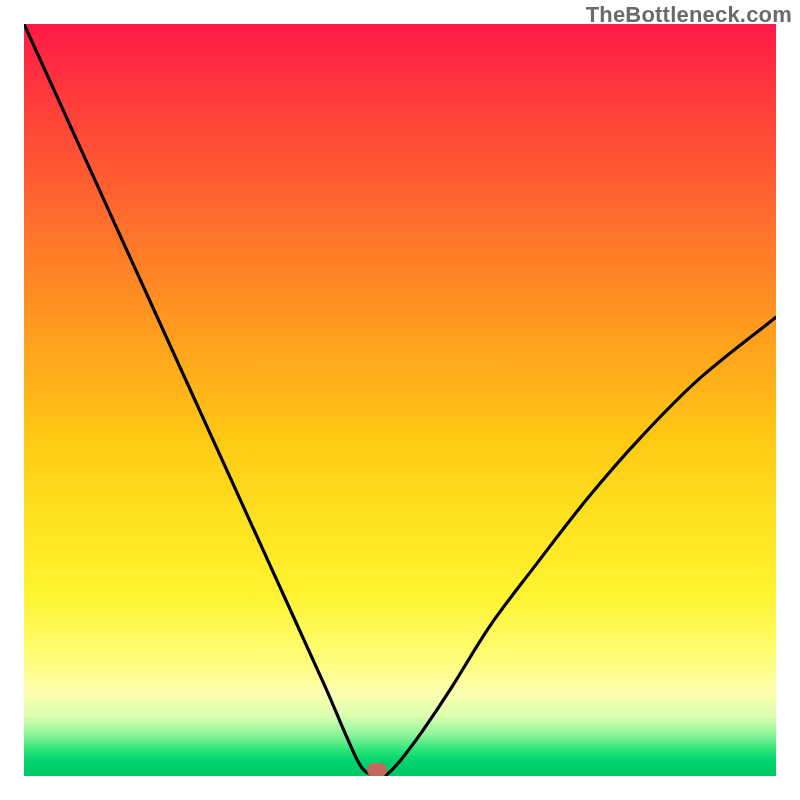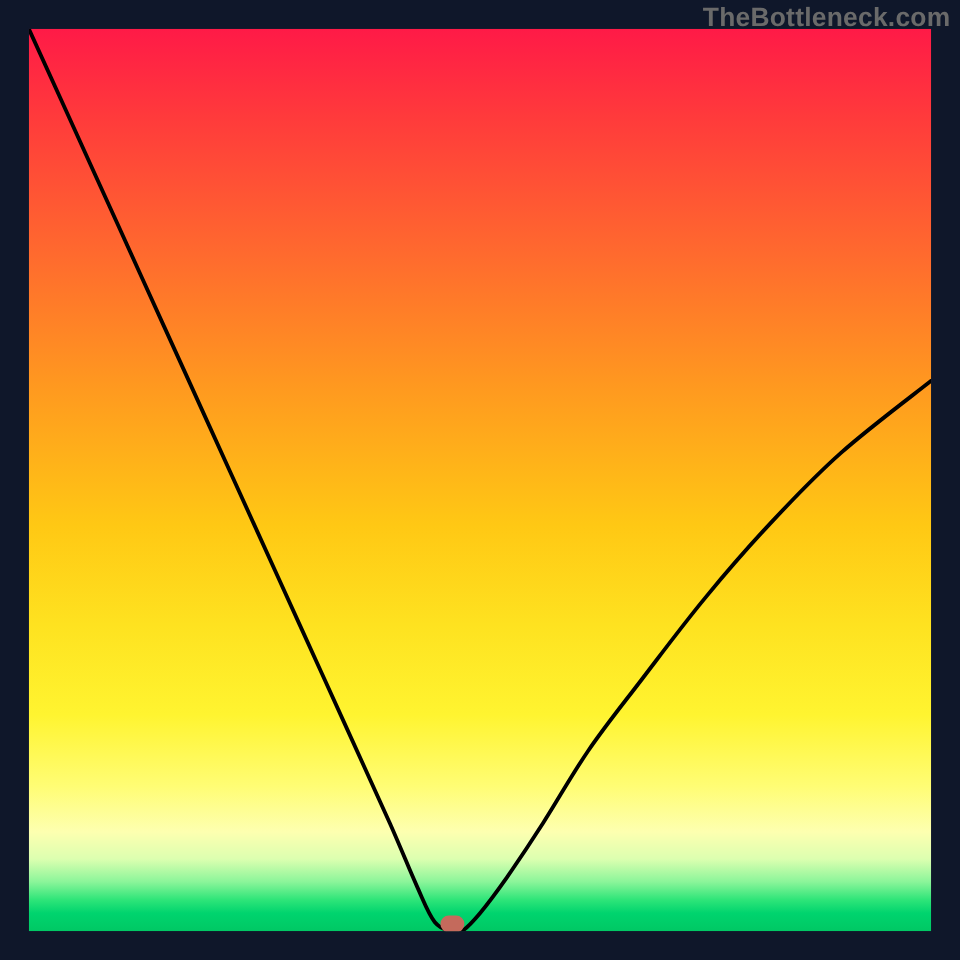--- a/index.html
+++ b/index.html
@@ -9,21 +9,21 @@
     height: 800px;
     background: #000;
     overflow: hidden;
   }
   .frame {
     position: absolute;
     top: 0;
     left: 0;
     width: 800px;
     height: 800px;
-    background: #0f172a;
+    background: #ffffff;
   }
   .plot {
     position: absolute;
     top: 24px;
     left: 24px;
     width: 752px;
     height: 752px;
     overflow: hidden;
   }
   .gradient {

